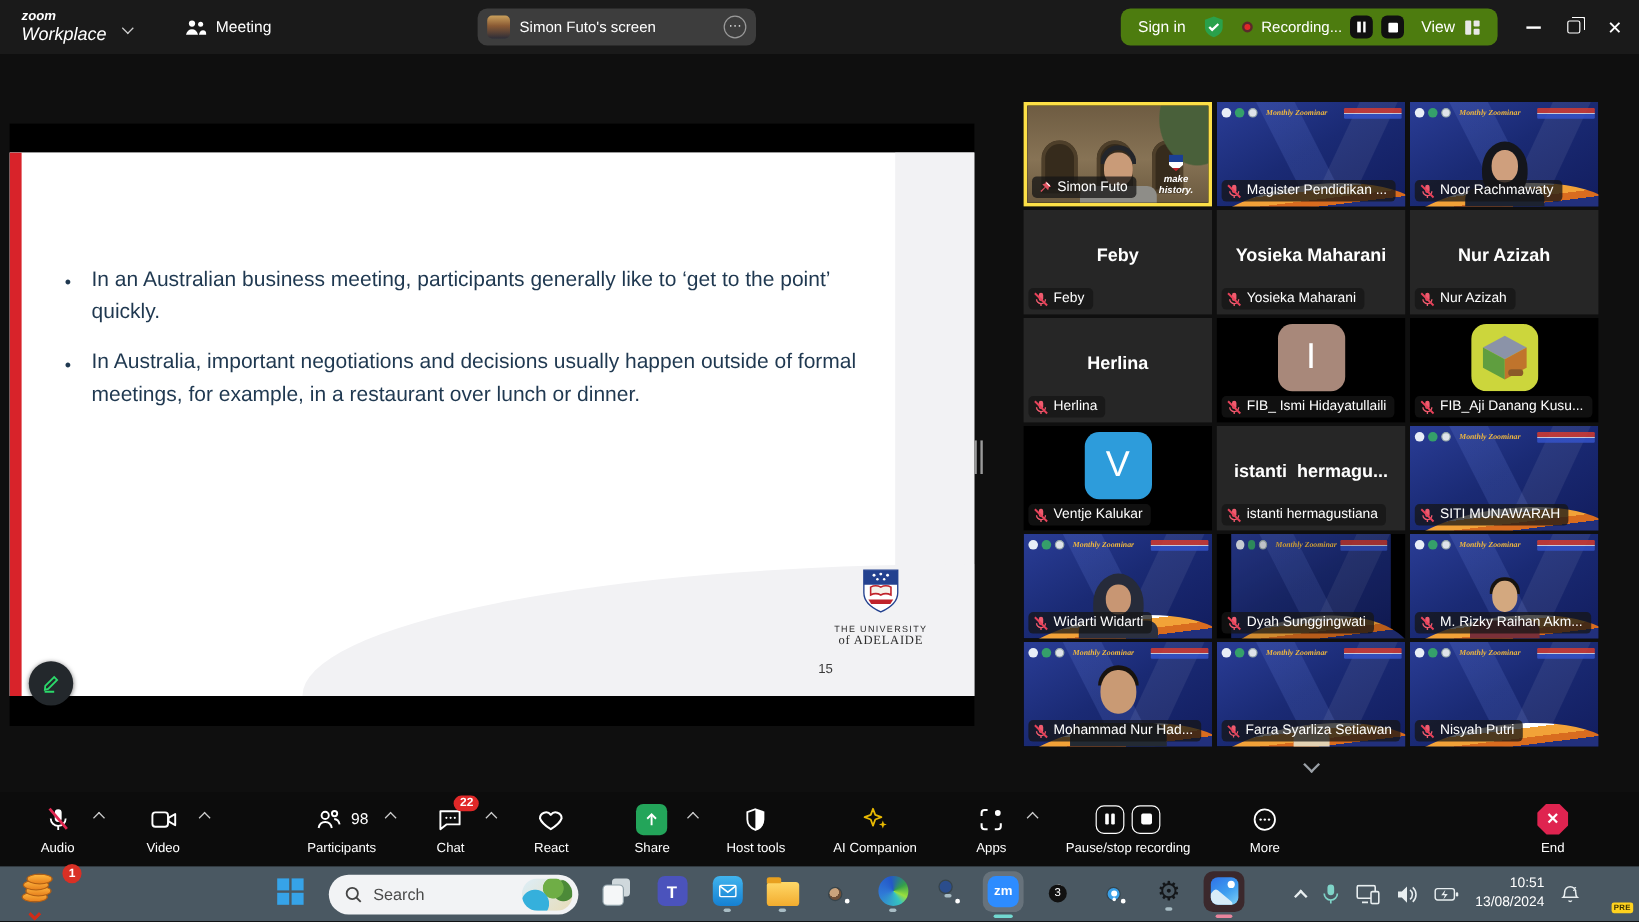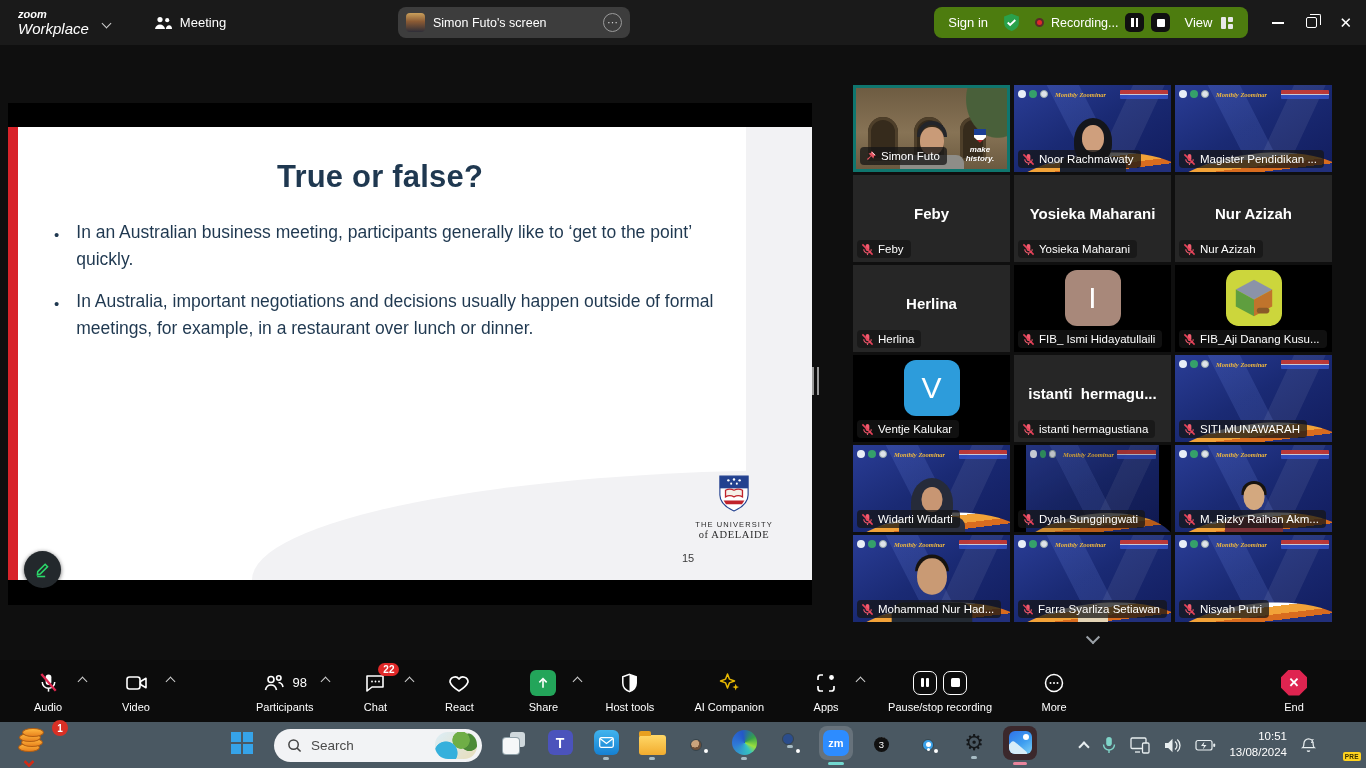--- a/index.html
+++ b/index.html
@@ -50,21 +50,21 @@
   .pageno { position:absolute; right:48px; bottom:-25px; width:20px; text-align:center; font-size:11px; color:#3a3a3a; }
   .crest .pageno { position:static; display:block; margin-top:12px; font-size:11px; color:#3a3a3a; }
   .annotate { position:absolute; left:24px; top:506px; width:37px; height:37px; border-radius:50%; background:#23282c; display:flex; align-items:center; justify-content:center; box-shadow:0 1px 4px rgba(0,0,0,.6); }
   .divider { position:absolute; left:812px; top:322px; display:flex; gap:3px; }
   .divider i { width:2px; height:28px; background:#9a9a9a; }
 
   
   .gallery { position:absolute; left:853px; top:40px; width:481px; display:grid; grid-template-columns:157px 157px 157px; grid-auto-rows:87px; column-gap:4px; row-gap:3px; }
   .tile { position:relative; background:#000; overflow:hidden; }
   .t-plain { background:#262626; }
-  .tile.speaking { border:3px solid #0f766e; }
+  .tile.speaking { border:3px solid #fde047; }
   .center-name { position:absolute; top:44%; left:0; right:0; transform:translateY(-50%); text-align:center; color:#fff; font-weight:bold; font-size:15px; white-space:pre; }
   .nametag { position:absolute; left:4px; bottom:4px; max-width:calc(100% - 8px); background:rgba(22,22,22,.75); border-radius:4px; padding:2.5px 7px 2.5px 4px; display:flex; align-items:center; gap:4px; color:#fff; font-size:11.5px; white-space:nowrap; overflow:hidden; }
   .av { position:absolute; top:38%; left:50%; transform:translate(-50%,-50%); width:56px; height:56px; border-radius:12px; color:#fff; font-size:30px; display:flex; align-items:center; justify-content:center; }
   .av-img { position:absolute; top:38%; left:50%; transform:translate(-50%,-50%); width:56px; height:56px; border-radius:10px; overflow:hidden; }
   
   .b-art { position:absolute; inset:0; background:
       linear-gradient(115deg, transparent 60%, rgba(255,255,255,.07) 60.5% 76%, transparent 76.5%),
       linear-gradient(63deg, transparent 38%, rgba(130,160,255,.14) 38.5% 54%, transparent 54.5%),
       linear-gradient(150deg,#2a3d96 0%, #1a2a74 48%, #121d5e 100%); }
   .t-banner_inset .b-art { left:12px; right:12px; filter:brightness(.85); }
@@ -240,21 +240,20 @@
     </div>
   </div>
 
   <div class="stage">
 
     <div class="share-region">
       <div class="slide">
         <div class="sl-band"></div>
         <div class="sl-curve"></div>
         <div class="redstripe"></div>
-        <div class="sl-title">True or false?</div>
         <div class="bullets">
           <div class="bullet">
               <span class="bdot"></span>
               <span>In an Australian business meeting, participants generally like to ‘get to the point’ quickly.</span>
             </div>
           <div class="bullet">
               <span class="bdot"></span>
               <span>In Australia, important negotiations and decisions usually happen outside of formal meetings, for example, in a restaurant over lunch or dinner.</span>
             </div>
         </div>
@@ -314,55 +313,55 @@
         <div class="tile t-banner">
           <div class="b-art">
             <div class="b-top">
               <i class="dot d1"></i>
               <i class="dot d2"></i>
               <i class="dot d3"></i>
               <span class="b-script">Monthly Zoominar</span>
               <span class="b-red"></span>
             </div>
             <div class="swoosh"></div>
-            <div class="person noor">
-              <i class="hj"></i>
-              <i class="fc"></i>
-              <i class="bd"></i>
-            </div>
-          </div>
-          <div class="nametag">
-            <svg width="13" height="13" viewBox="0 0 14 14">
-              <rect x="5" y="1" width="4" height="7.5" rx="2" fill="#ef5b6e"></rect>
-              <path d="M3 6.8a4 4 0 008 0" fill="none" stroke="#ef5b6e" stroke-width="1.2"></path>
-              <line x1="7" y1="11" x2="7" y2="13" stroke="#ef5b6e" stroke-width="1.2"></line>
-              <line x1="1.5" y1="1.5" x2="12.5" y2="12.5" stroke="#e8425a" stroke-width="1.7"></line>
-            </svg>
-            <span>Noor Rachmawaty</span>
+          </div>
+          <div class="nametag">
+            <svg width="13" height="13" viewBox="0 0 14 14">
+              <rect x="5" y="1" width="4" height="7.5" rx="2" fill="#ef5b6e"></rect>
+              <path d="M3 6.8a4 4 0 008 0" fill="none" stroke="#ef5b6e" stroke-width="1.2"></path>
+              <line x1="7" y1="11" x2="7" y2="13" stroke="#ef5b6e" stroke-width="1.2"></line>
+              <line x1="1.5" y1="1.5" x2="12.5" y2="12.5" stroke="#e8425a" stroke-width="1.7"></line>
+            </svg>
+            <span>Magister Pendidikan ...</span>
           </div>
         </div>
         <div class="tile t-banner">
           <div class="b-art">
             <div class="b-top">
               <i class="dot d1"></i>
               <i class="dot d2"></i>
               <i class="dot d3"></i>
               <span class="b-script">Monthly Zoominar</span>
               <span class="b-red"></span>
             </div>
             <div class="swoosh"></div>
-          </div>
-          <div class="nametag">
-            <svg width="13" height="13" viewBox="0 0 14 14">
-              <rect x="5" y="1" width="4" height="7.5" rx="2" fill="#ef5b6e"></rect>
-              <path d="M3 6.8a4 4 0 008 0" fill="none" stroke="#ef5b6e" stroke-width="1.2"></path>
-              <line x1="7" y1="11" x2="7" y2="13" stroke="#ef5b6e" stroke-width="1.2"></line>
-              <line x1="1.5" y1="1.5" x2="12.5" y2="12.5" stroke="#e8425a" stroke-width="1.7"></line>
-            </svg>
-            <span>Magister Pendidikan ...</span>
+            <div class="person noor">
+              <i class="hj"></i>
+              <i class="fc"></i>
+              <i class="bd"></i>
+            </div>
+          </div>
+          <div class="nametag">
+            <svg width="13" height="13" viewBox="0 0 14 14">
+              <rect x="5" y="1" width="4" height="7.5" rx="2" fill="#ef5b6e"></rect>
+              <path d="M3 6.8a4 4 0 008 0" fill="none" stroke="#ef5b6e" stroke-width="1.2"></path>
+              <line x1="7" y1="11" x2="7" y2="13" stroke="#ef5b6e" stroke-width="1.2"></line>
+              <line x1="1.5" y1="1.5" x2="12.5" y2="12.5" stroke="#e8425a" stroke-width="1.7"></line>
+            </svg>
+            <span>Noor Rachmawaty</span>
           </div>
         </div>
         <div class="tile t-plain">
           <div class="center-name">Feby</div>
           <div class="nametag">
             <svg width="13" height="13" viewBox="0 0 14 14">
               <rect x="5" y="1" width="4" height="7.5" rx="2" fill="#ef5b6e"></rect>
               <path d="M3 6.8a4 4 0 008 0" fill="none" stroke="#ef5b6e" stroke-width="1.2"></path>
               <line x1="7" y1="11" x2="7" y2="13" stroke="#ef5b6e" stroke-width="1.2"></line>
               <line x1="1.5" y1="1.5" x2="12.5" y2="12.5" stroke="#e8425a" stroke-width="1.7"></line>

